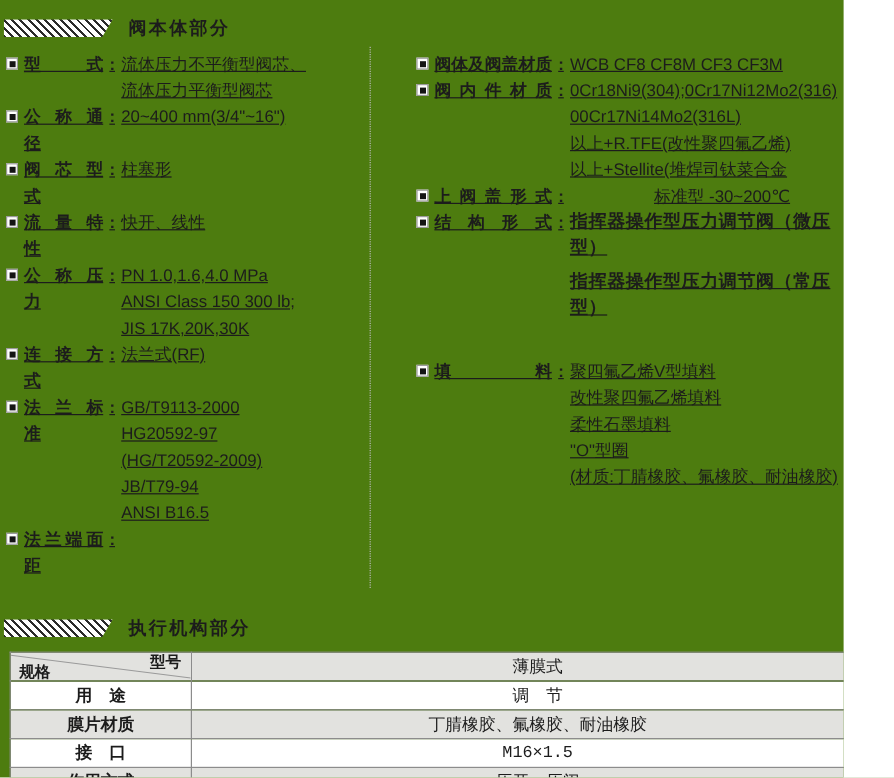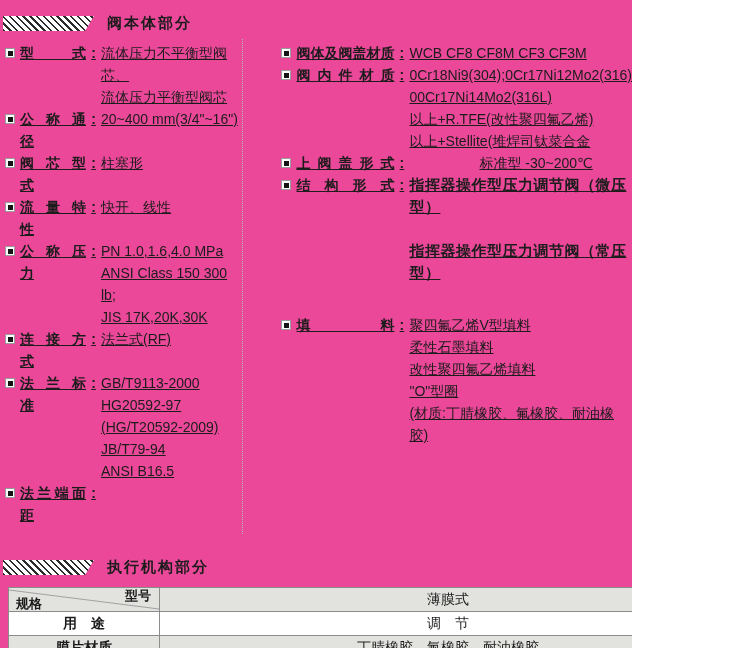--- a/index.html
+++ b/index.html
@@ -1,17 +1,17 @@
 <!DOCTYPE html>
 <html><head>
 <meta charset="utf-8">
 <style>
   html,body{margin:0;padding:0;background:#fff;}
   .page{
-    width:632px;height:648px;background:#ec4899;position:relative;overflow:hidden;
+    width:703px;height:648px;background:#4d7c0f;position:relative;overflow:hidden;
     font-family:"Liberation Sans","DejaVu Sans",sans-serif;color:#1c1c1c;
   }
   
   .section-header{display:flex;align-items:center;gap:13px;margin:14px 0 6px 3px;}
   .section-header.s2{margin-top:24px;text-align:right;}
   .hatch{
     width:91px;height:15px;flex:none;
     background:repeating-linear-gradient(45deg,#2b2b2b 0 1.7px,#ffffff 1.7px 4.8px);
     clip-path:polygon(0 0,100% 0,calc(100% - 9px) 100%,0 100%);
   }
@@ -31,34 +31,34 @@
   .spec-label{
     font-weight:700;flex:none;text-align:justify;text-align-last:justify;
     white-space:normal;
   }
   .col-left .spec-label{width:66px;}
   .col-right .spec-label{width:98px;}
   .spec-colon{flex:none;width:15px;text-align:center;font-weight:700;}
   .spec-value{min-width:0;}
   .spec-value.indent{padding-left:70px;}
   .spec-value.emph .value-line{font-weight:700;font-size:15px;letter-spacing:0.5px;}
-  .spec-value .value-line.line-gap{margin-top:22px;}
+  .spec-value .value-line.line-gap{margin-top:6px;}
   
   .spec-table{
     border-collapse:collapse;width:729px;margin:10px 8px 0 8px;table-layout:fixed;
   }
   .spec-table td{
     border:1px solid #8c8c8c;height:23px;padding:0 4px;font-size:14px;text-align:center;
     overflow:hidden;
   }
   .spec-table{border:1px solid #5a5a5a;}
   .label-cell{width:150px;font-weight:700;}
   .value-cell{font-weight:400;}
   tr.gray td{background:#e2e2df;text-align:center;}
-  tr.white td{background:#ffffff;}
+  tr.white td{background:#ffffff;font-family:Liberation Mono, monospace;}
   .corner-cell{position:relative;padding:0!important;}
   .corner-cell svg{position:absolute;inset:0;width:100%;height:100%;}
   .corner-tr{position:absolute;top:1px;right:8px;font-size:13px;font-weight:700;line-height:13px;}
   .corner-bl{position:absolute;bottom:1px;left:7px;font-size:13px;font-weight:700;line-height:13px;margin-top:24px;}
 </style>
 </head>
 <body>
 
 <div class="page">
 
@@ -200,22 +200,22 @@
           </div>
         </div>
         <div class="spec-item gap-before">
           <span class="bullet">
             <span class="bullet-core"></span>
           </span>
           <span class="spec-label">填 料</span>
           <span class="spec-colon">:</span>
           <div class="spec-value">
             <div class="value-line">聚四氟乙烯V型填料</div>
+            <div class="value-line">改性聚四氟乙烯填料</div>
             <div class="value-line">柔性石墨填料</div>
-            <div class="value-line">改性聚四氟乙烯填料</div>
             <div class="value-line">"O"型圈</div>
             <div class="value-line">(材质:丁腈橡胶、氟橡胶、耐油橡胶)</div>
           </div>
         </div>
       </div>
   </div>
 
   <div class="section-header s2">
     <span class="hatch"></span>
     <h2 class="section-title">执行机构部分</h2>

